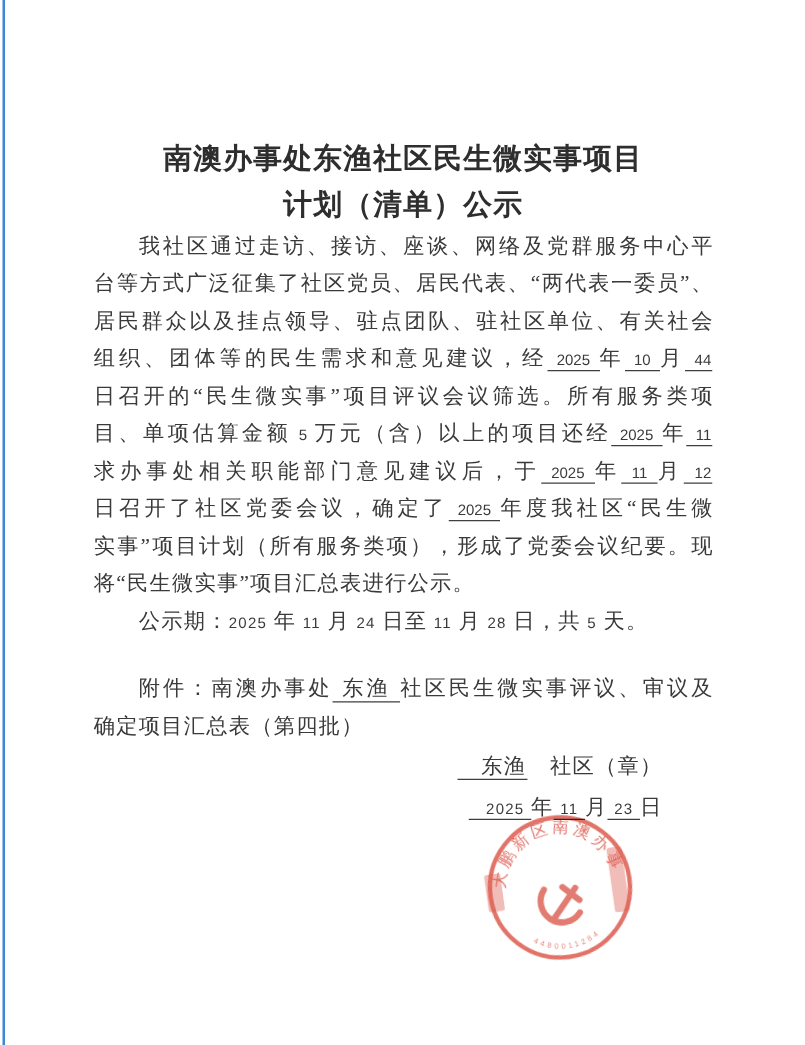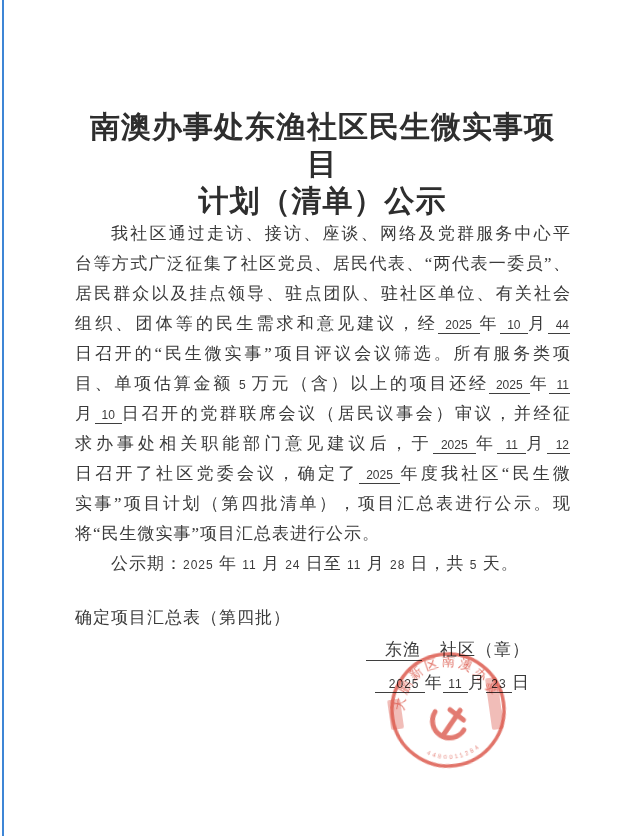--- a/index.html
+++ b/index.html
@@ -11,21 +11,21 @@
     font-family:"Liberation Serif",serif;
     color:var(--text-color,#3a3a3a);
   }
   .edge-line{
     position:absolute;left:2px;top:0;width:2px;height:100%;
     background:var(--scan-edge-blue,#3e86d6);
   }
   .doc{position:absolute;left:75px;top:108px;width:495px;}
   .title{
     text-align:center;font-weight:bold;
-    font-size:30px;line-height:37px;letter-spacing:1px;
+    font-size:23px;line-height:37px;letter-spacing:1px;
     color:#2e2e2e;
   }
   .body-block{}
   .line{
     height:30px;line-height:30px;font-size:17px;
     letter-spacing:1px;overflow:hidden;
   }
   .line.j{text-align:justify;text-align-last:justify;letter-spacing:0;}
   .line.ind{text-indent:36px;}
   .u{border-bottom:1.5px solid #3f3f3f;padding:0 1px 1px 1px;}
@@ -54,29 +54,29 @@
       <div>计划（清单）公示</div>
     </div>
 
     <div class="body-block">
         <div class="line j ind"><span>我社区通过走访、接访、座谈、网络及党群服务中心平</span></div>
         <div class="line j"><span>台等方式广泛征集了社区党员、居民代表、“两代表一委员”、</span></div>
         <div class="line j"><span>居民群众以及挂点领导、驻点团队、驻社区单位、有关社会</span></div>
         <div class="line j"><span>组织、团体等的民生需求和意见建议，经</span><span class="u num"> 2025 </span><span>年</span><span class="u num"> 10 </span><span>月</span><span class="u num"> 44</span></div>
         <div class="line j"><span>日召开的“民生微实事”项目评议会议筛选。所有服务类项</span></div>
         <div class="line j"><span>目、单项估算金额</span><span class="num"> 5 </span><span>万元（含）以上的项目还经</span><span class="u num"> 2025 </span><span>年</span><span class="u num"> 11</span></div>
-        <div class="line j"><span>月</span><span class="u num"> 10 </span><span>日召开的党群联席会议（居民议事会）审议，并经征</span></div>
         <div class="line j"><span>求办事处相关职能部门意见建议后，于</span><span class="u num"> 2025 </span><span>年</span><span class="u num"> 11 </span><span>月</span><span class="u num"> 12</span></div>
         <div class="line j"><span>日召开了社区党委会议，确定了</span><span class="u num"> 2025 </span><span>年度我社区“民生微</span></div>
-        <div class="line j"><span>实事”项目计划（第四批清单），项目汇总表进行公示。现</span></div>
+        <div class="line j"><span>实事”项目计划（所有服务类项），形成了党委会议纪要。现</span></div>
         <div class="line"><span>将“民生微实事”项目汇总表进行公示。</span></div>
         <div class="line ind"><span>公示期：</span><span class="num">2025</span><span> 年 </span><span class="num">11</span><span> 月 </span><span class="num">24</span><span> 日至 </span><span class="num">11</span><span> 月 </span><span class="num">28</span><span> 日，共 </span><span class="num">5</span><span> 天。</span></div>
       </div>
 
     <div class="attach-block">
+        <div class="line j ind"><span>附件：南澳办事处</span><span class="u"> 东渔 </span><span>社区民生微实事评议、审议及</span></div>
         <div class="line"><span>确定项目汇总表（第四批）</span></div>
       </div>
 
     <div class="sig-block">
         <div class="line"><span class="u">　东渔</span><span>　社区（章）</span></div>
         <div class="line"><span class="u num">　2025 </span><span>年</span><span class="u num"> 11 </span><span>月</span><span class="u num"> 23 </span><span>日</span></div>
       </div>
 
   </div>
 

